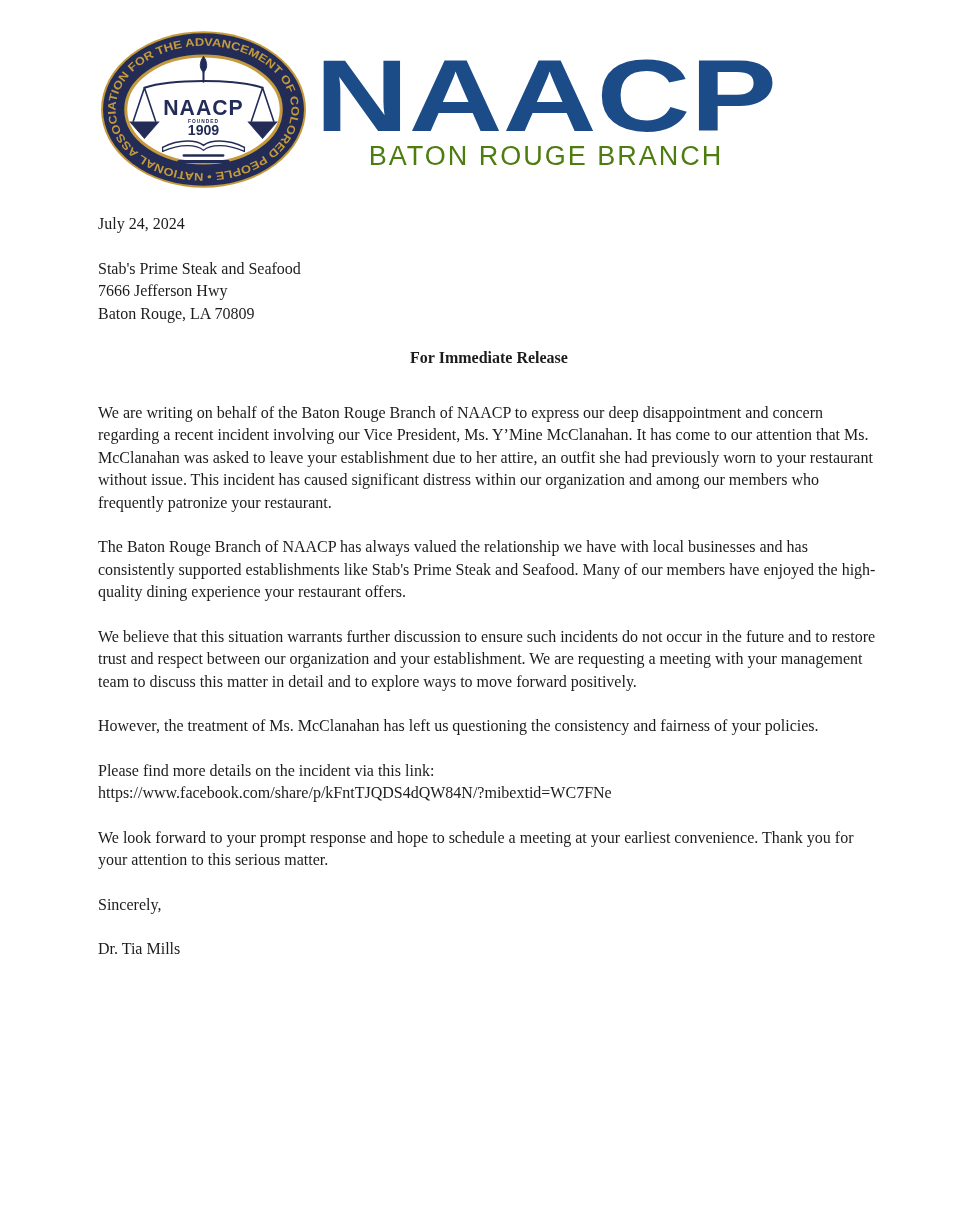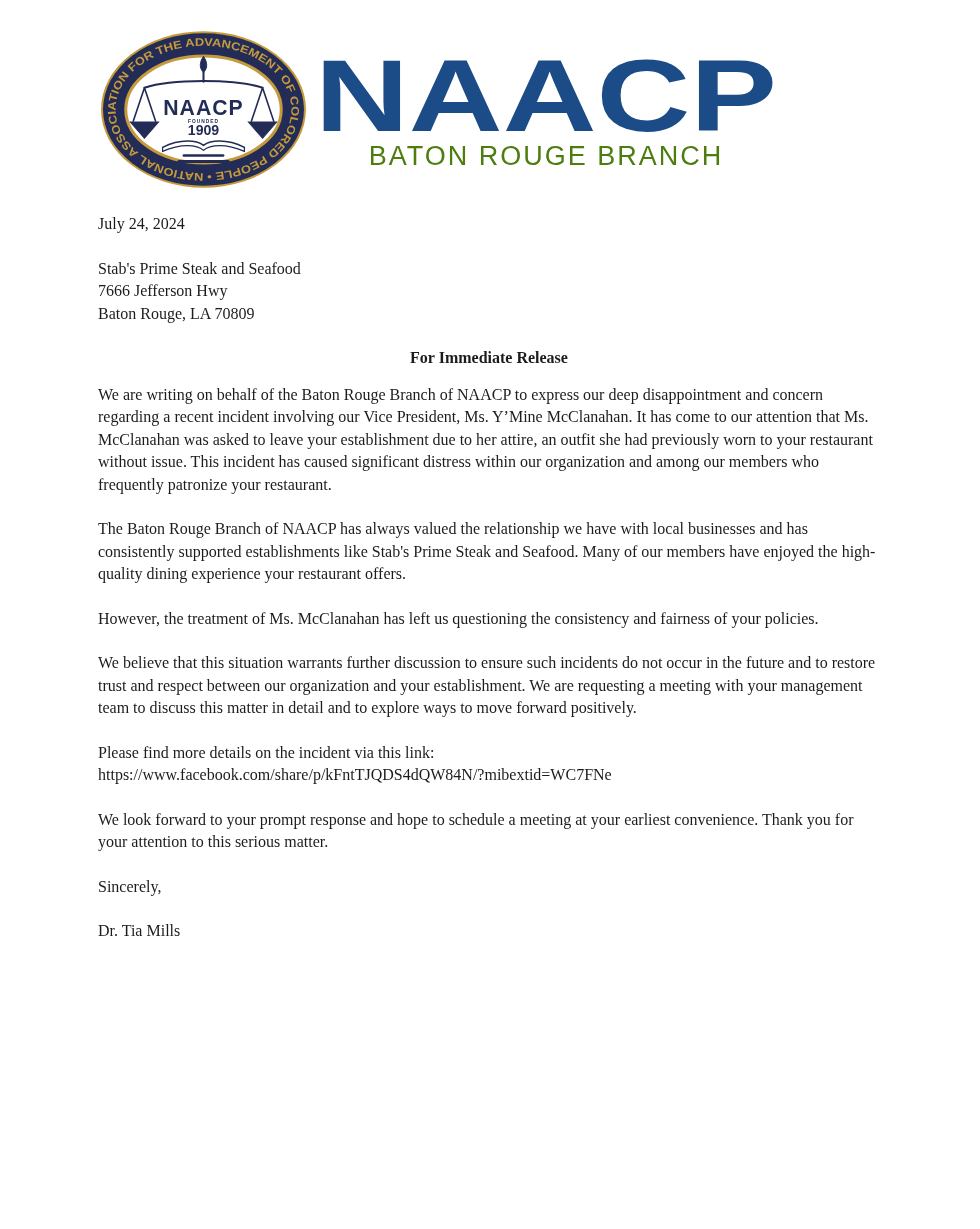--- a/index.html
+++ b/index.html
@@ -30,21 +30,21 @@
   .letter-body {
     margin: 24px 100px 0 98px;
     width: 782px;
     font-size: 16px;
     line-height: 22.5px;
   }
   .block { margin-bottom: 22px; }
   .release-heading {
     text-align: center;
     font-weight: bold;
-    margin-bottom: 14px;
+    margin-bottom: 32px;
     font-family: Liberation Serif, serif;
   }
   .sig-line { display: block; }
   .page-end { height: 60px; }
 </style>
 </head>
 <body>
 
 <header class="letterhead">
   <svg class="seal" viewBox="0 0 205 157" width="207" height="159" aria-hidden="true">
@@ -88,22 +88,22 @@
     <span class="sig-line">Stab's Prime Steak and Seafood</span>
     <span class="sig-line">7666 Jefferson Hwy</span>
     <span class="sig-line">Baton Rouge, LA 70809</span>
   </div>
 
   <div class="release-heading">For Immediate Release</div>
 
 
   <p class="block">We are writing on behalf of the Baton Rouge Branch of NAACP to express our deep disappointment and concern regarding a recent incident involving our Vice President, Ms. Y’Mine McClanahan. It has come to our attention that Ms. McClanahan was asked to leave your establishment due to her attire, an outfit she had previously worn to your restaurant without issue. This incident has caused significant distress within our organization and among our members who frequently patronize your restaurant.</p>
   <p class="block">The Baton Rouge Branch of NAACP has always valued the relationship we have with local businesses and has consistently supported establishments like Stab's Prime Steak and Seafood. Many of our members have enjoyed the high-quality dining experience your restaurant offers.</p>
+  <p class="block">We believe that this situation warrants further discussion to ensure such incidents do not occur in the future and to restore trust and respect between our organization and your establishment. We are requesting a meeting with your management team to discuss this matter in detail and to explore ways to move forward positively.</p>
   <p class="block">However, the treatment of Ms. McClanahan has left us questioning the consistency and fairness of your policies.</p>
-  <p class="block">We believe that this situation warrants further discussion to ensure such incidents do not occur in the future and to restore trust and respect between our organization and your establishment. We are requesting a meeting with your management team to discuss this matter in detail and to explore ways to move forward positively.</p>
 
   <div class="block">
     <span class="sig-line">Please find more details on the incident via this link:</span>
     <span class="sig-line">https://www.facebook.com/share/p/kFntTJQDS4dQW84N/?mibextid=WC7FNe</span>
   </div>
 
   <p class="block">We look forward to your prompt response and hope to schedule a meeting at your earliest convenience. Thank you for your attention to this serious matter.</p>
 
   <p class="block">Sincerely,</p>
 

